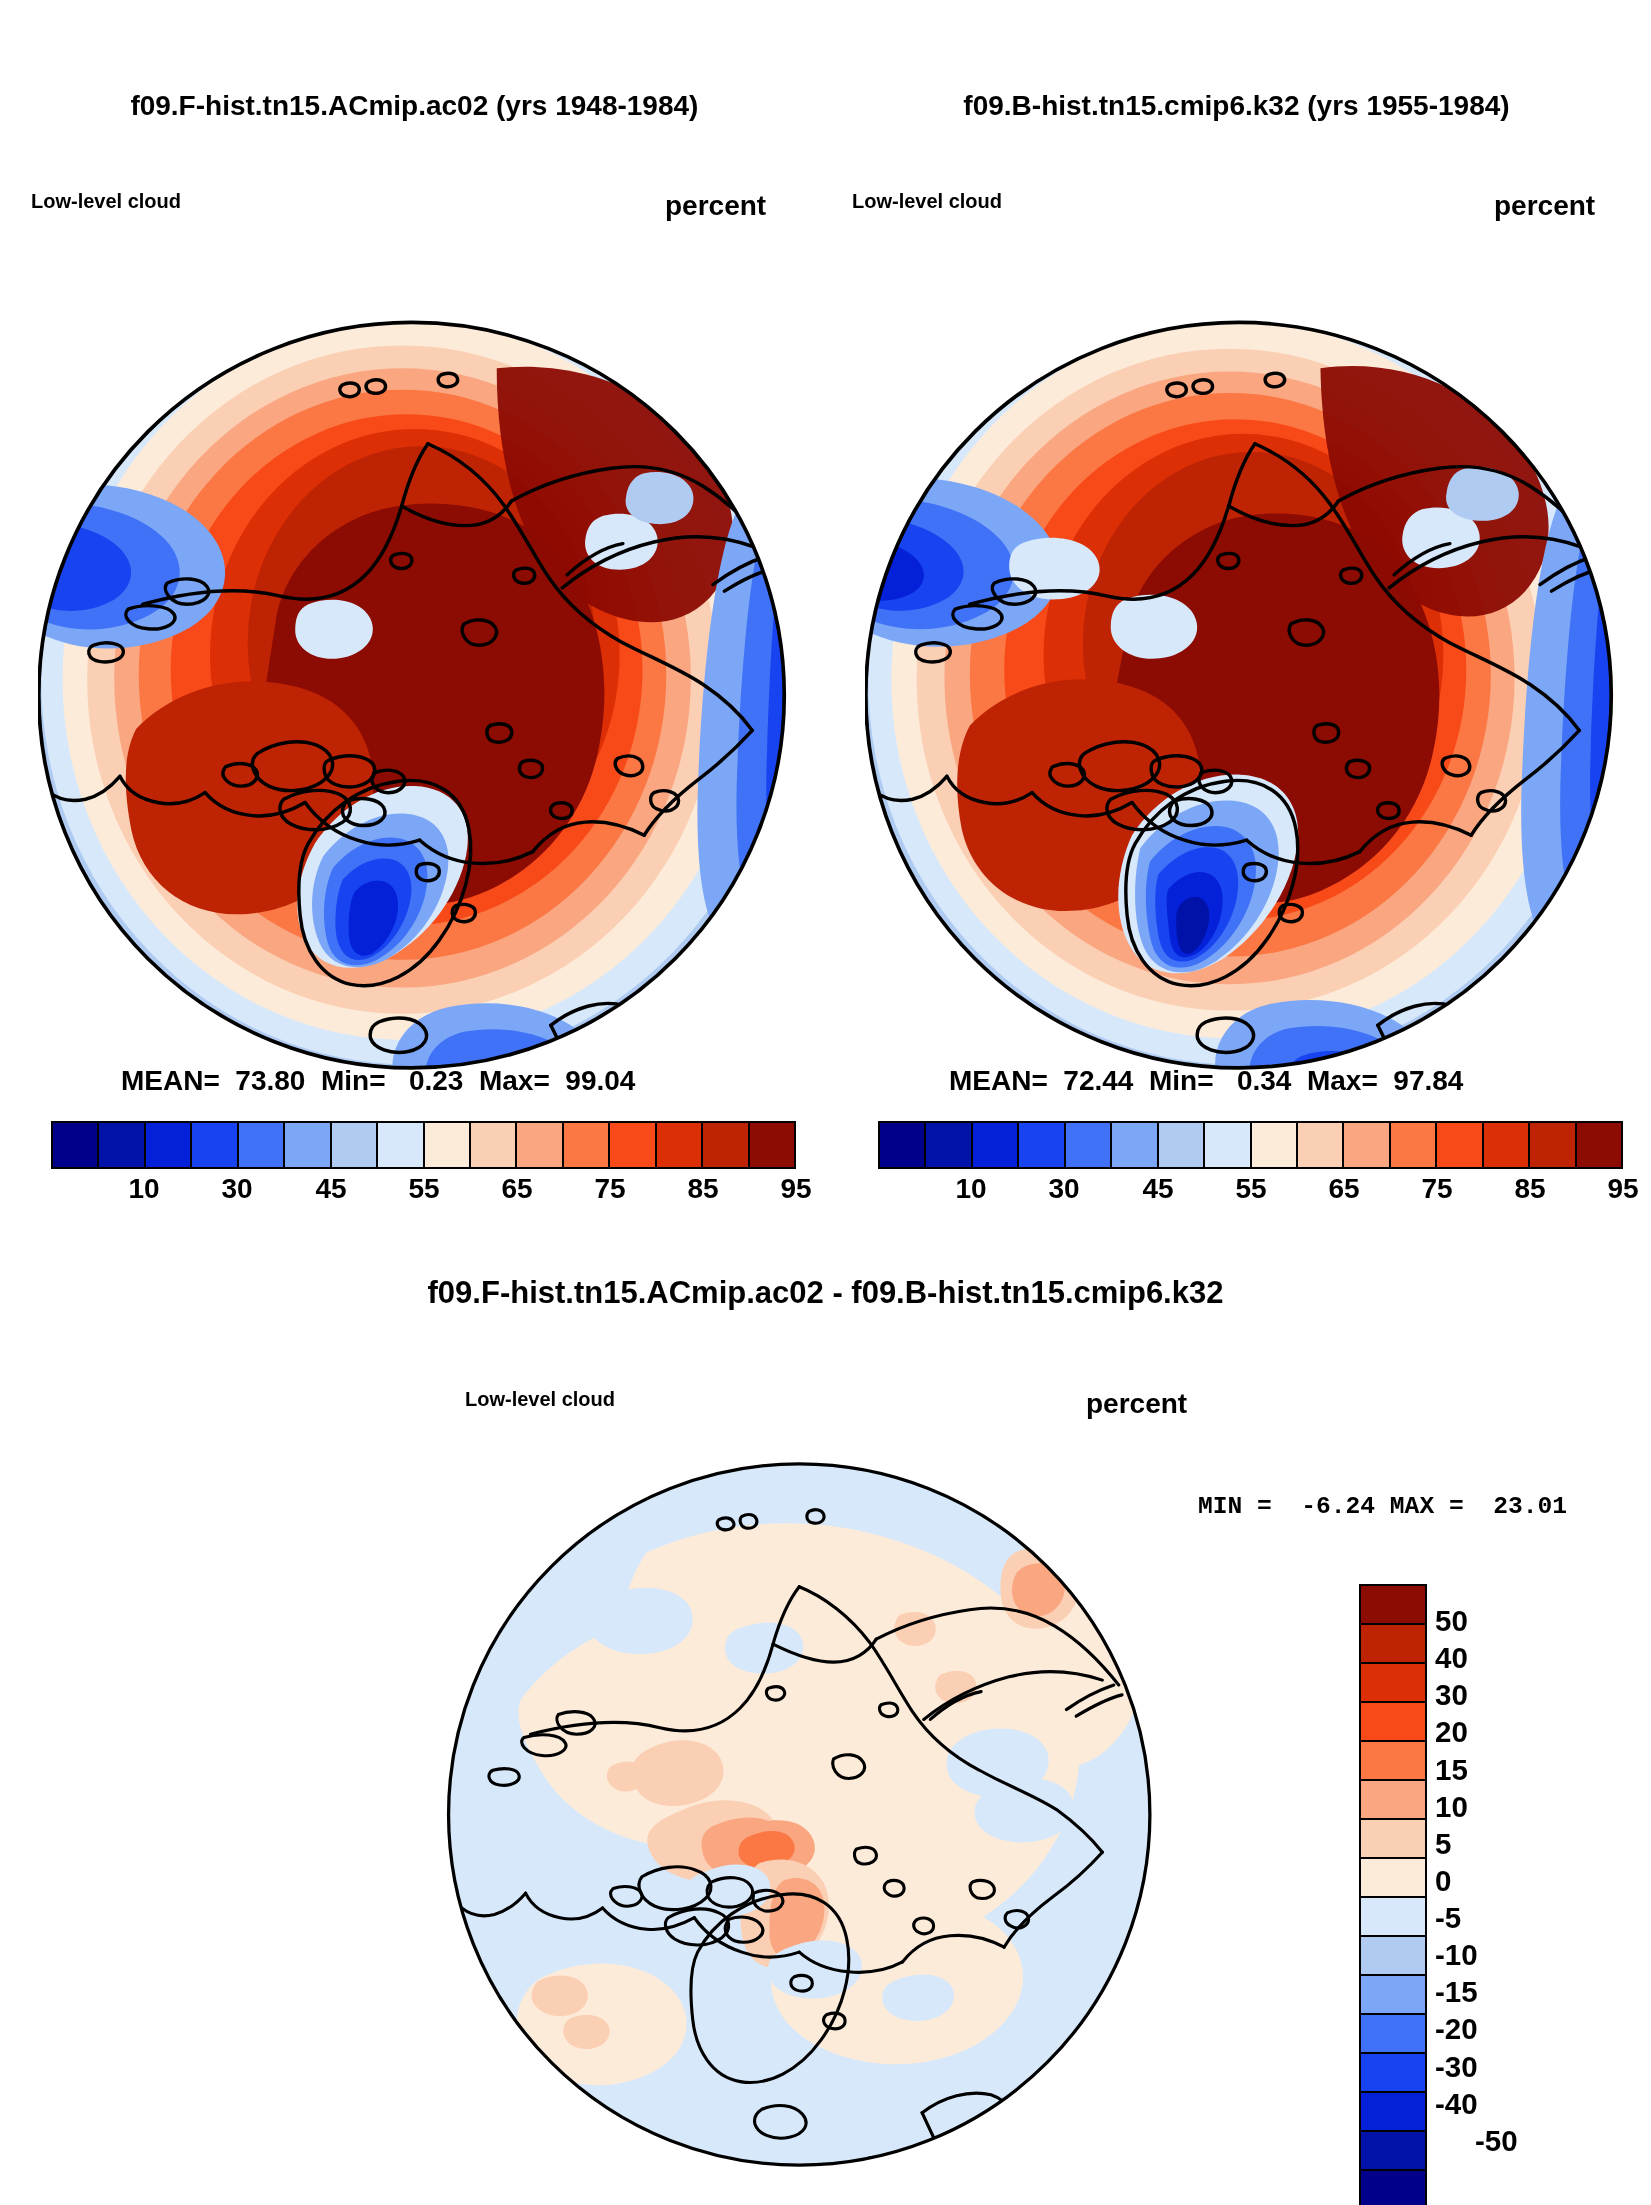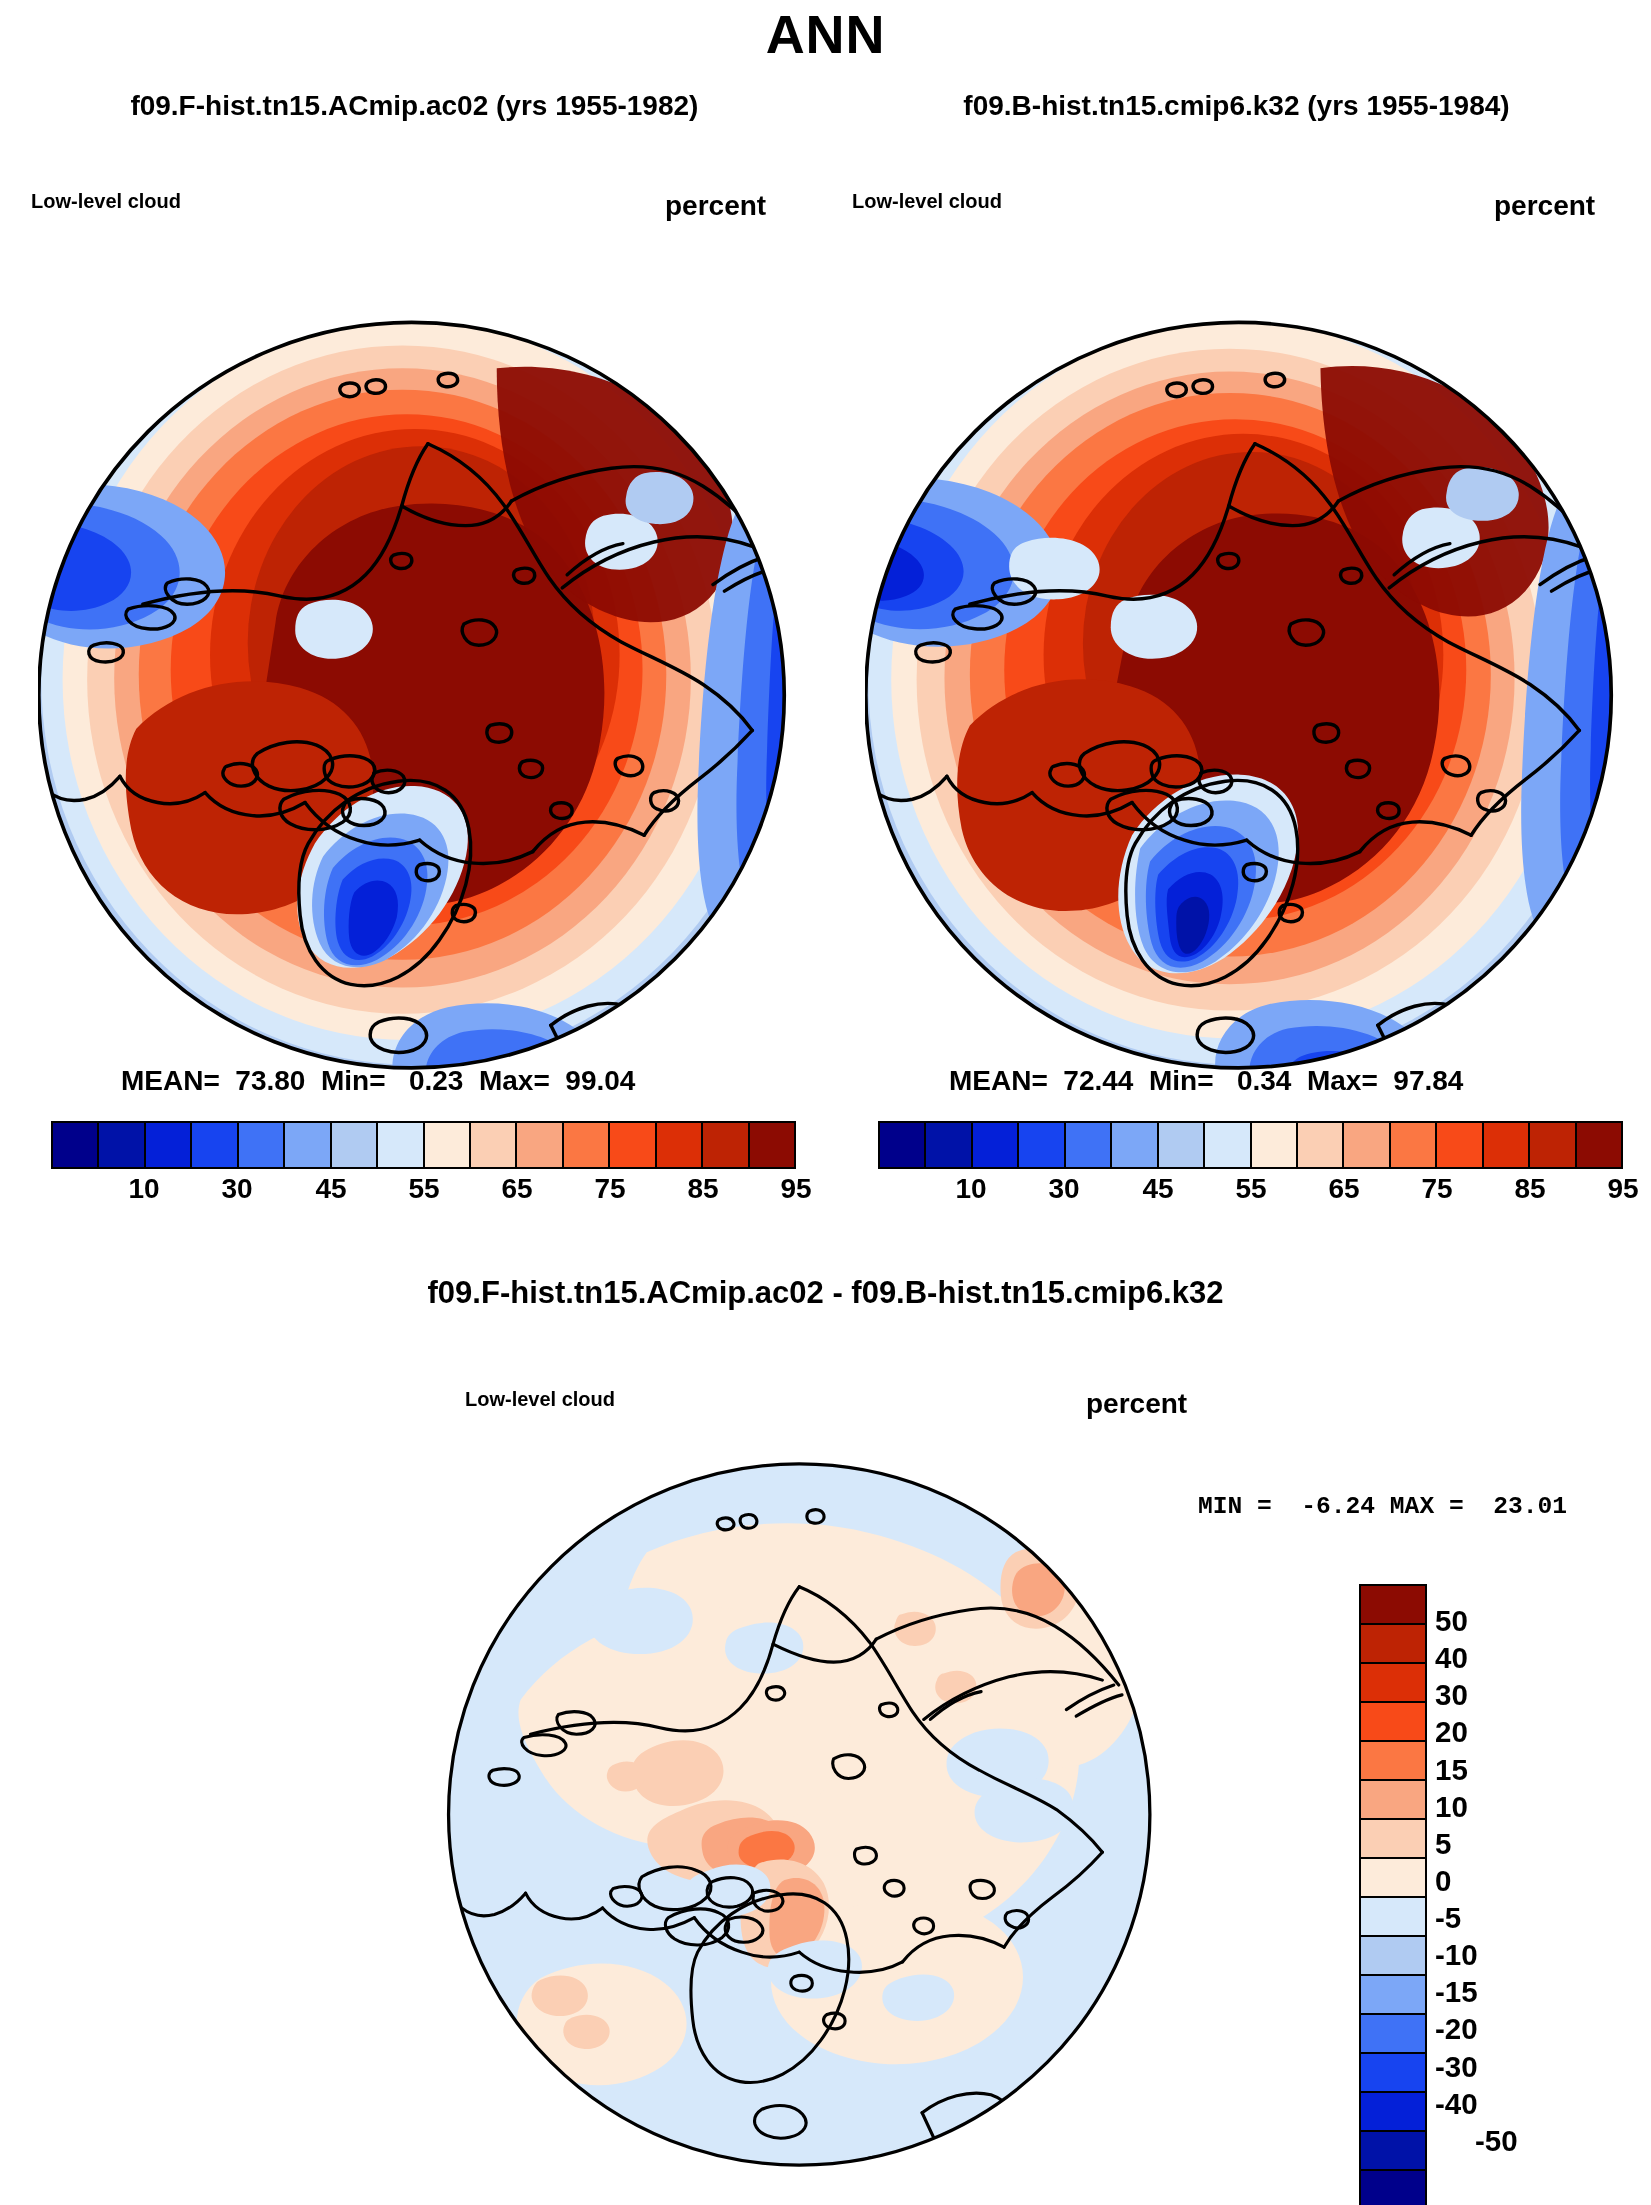--- a/index.html
+++ b/index.html
@@ -45,24 +45,23 @@
   .cbar-v-labels span{position:absolute;font-size:29.5px;font-weight:bold;
                       transform:translateY(-50%);left:0;text-align:left;}
 
   .map-svg{position:absolute;}
 </style>
 </head>
 <body>
 
 <div class="fig">
 
-  <div class="main-title">ANN</div>
 
   <div class="case-row">
-    <div class="case-left">f09.F-hist.tn15.ACmip.ac02 (yrs 1955-1982)</div>
+    <div class="case-left">f09.F-hist.tn15.ACmip.ac02 (yrs 1948-1984)</div>
     <div class="case-right">f09.B-hist.tn15.cmip6.k32 (yrs 1955-1984)</div>
   </div>
 
   <div class="varlab" style="left:31px;top:190px;">Low-level cloud</div>
   <div class="unitlab" style="left:665px;top:190px;">percent</div>
 
   <svg class="map-svg" style="left:38px;top:270px;" width="770" height="852" viewBox="0 0 940 1040">
     <defs>
       <clipPath id="clipL">
           <circle cx="456" cy="519" r="455"></circle>

